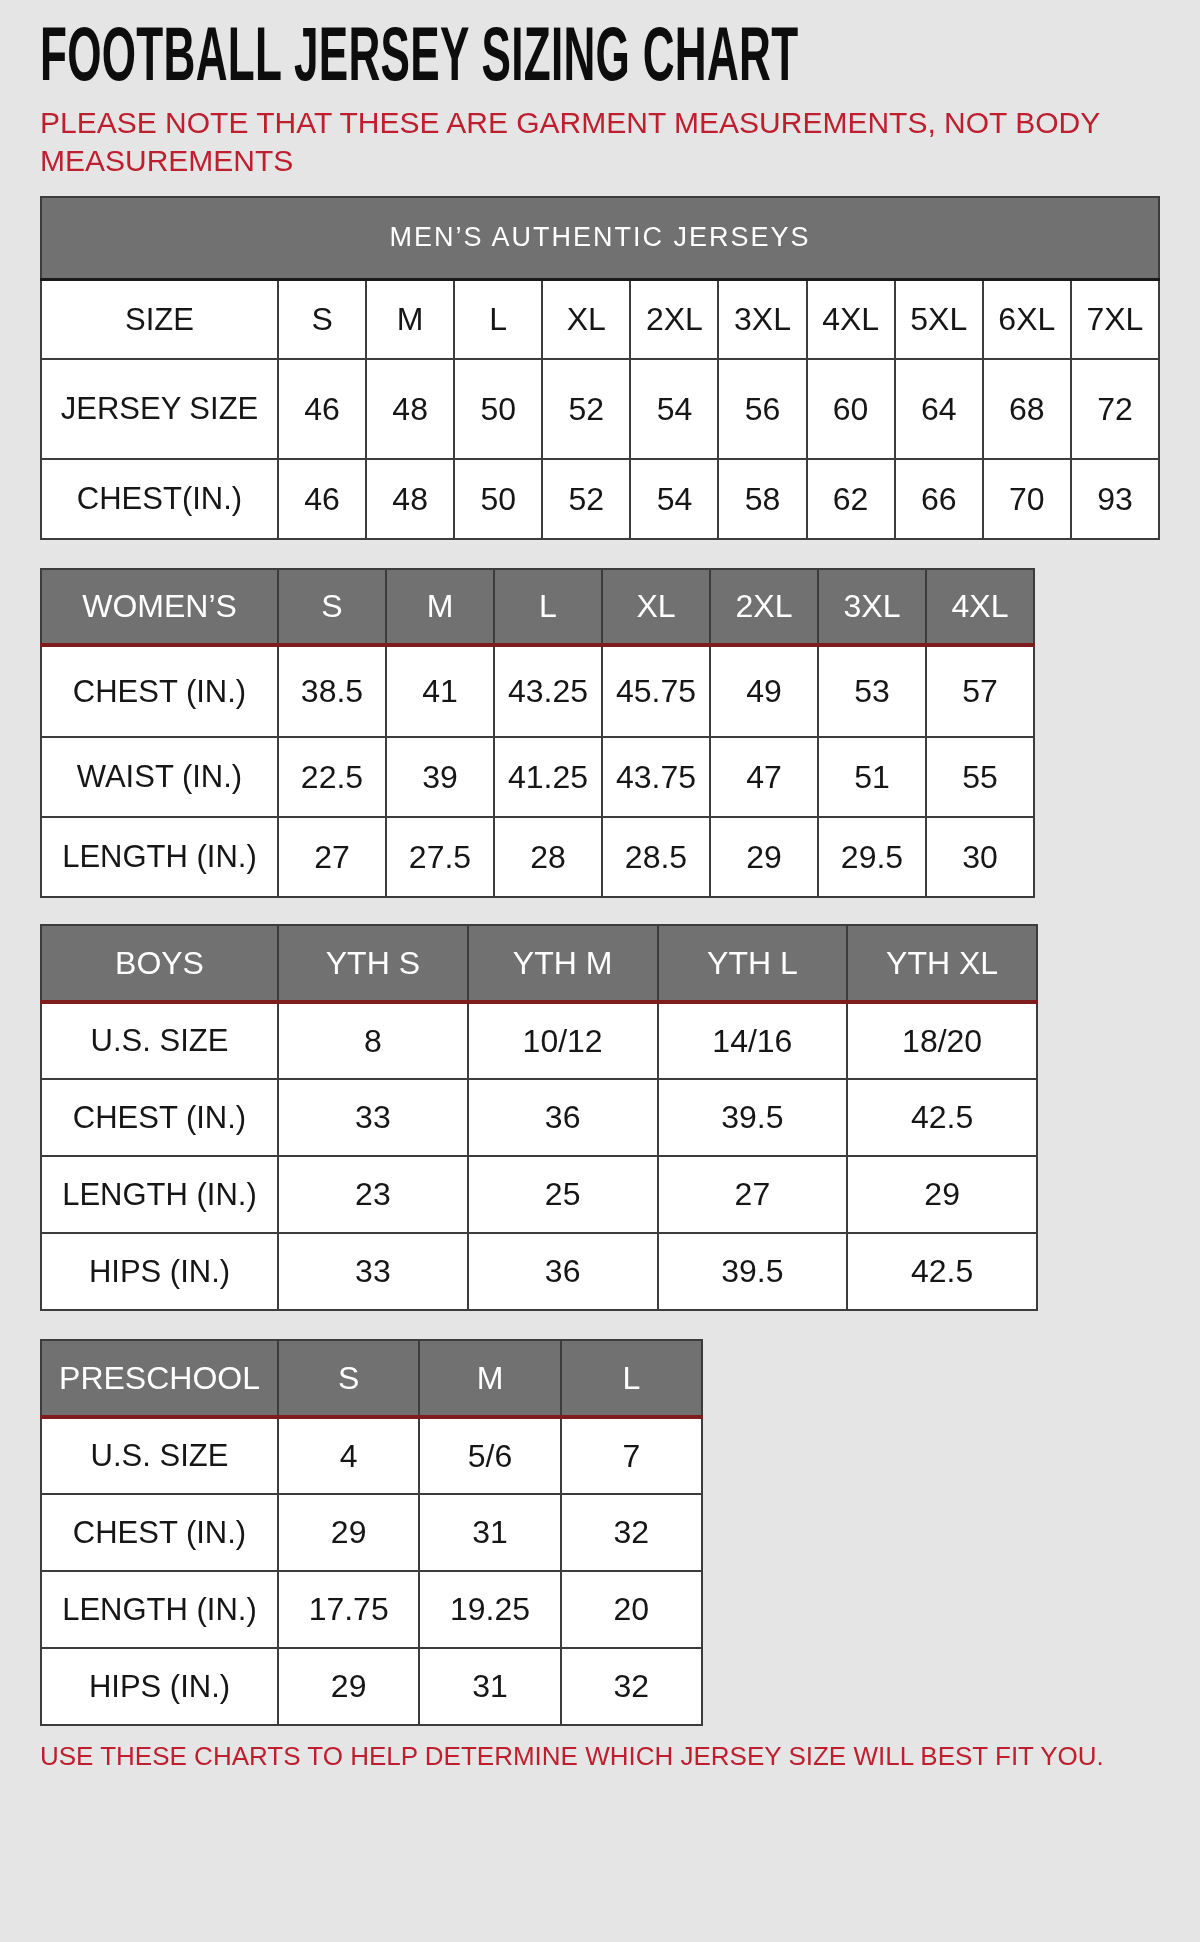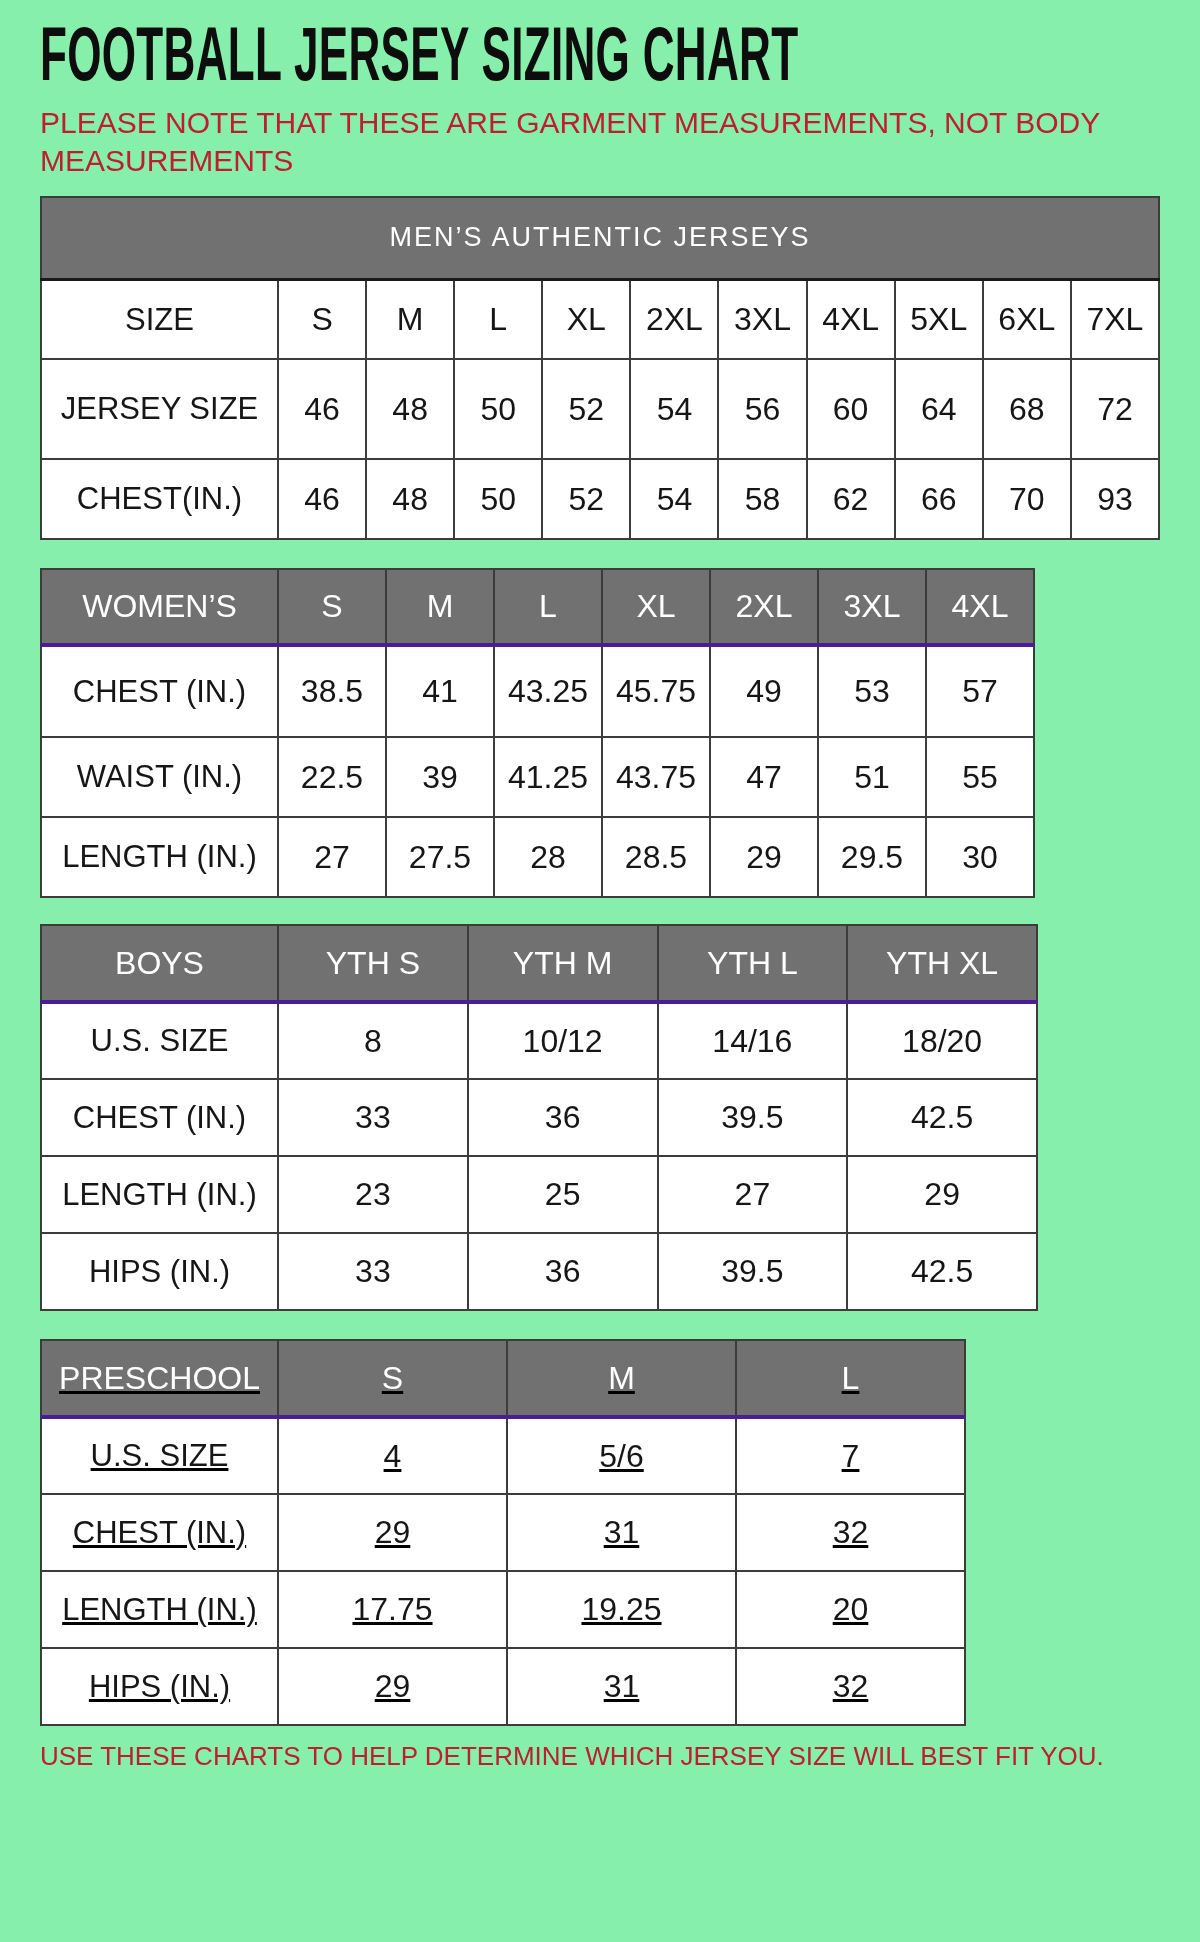--- a/index.html
+++ b/index.html
@@ -3,21 +3,21 @@
 <meta charset="utf-8">
 <style>
   html, body { margin: 0; padding: 0; }
   body { background: #ffffff; }
   .page {
     position: relative;
     width: 1200px;
     height: 1942px;
     box-sizing: border-box;
     padding: 18px 40px 0 40px;
-    background: #86efac;
+    background: #e5e5e5;
     overflow: hidden;
     font-family: "Liberation Sans", "DejaVu Sans", sans-serif;
   }
   .title {
     margin: 0;
     line-height: 0.95;
     height: 74px;
   }
   .title-inner {
     display: inline-block;
@@ -60,29 +60,29 @@
   .tbl th {
     background: #717171;
     color: #ffffff;
   }
   .tbl tr.title-row th {
     font-size: 27px;
     letter-spacing: 2px;
     border-bottom: 3px solid #1a1a1a;
   }
   .tbl tr.hdr-row th {
-    border-bottom: 4px solid #4c1d95;
+    border-bottom: 4px solid #7f1d1d;
   }
   .tbl td.row-label { font-size: 31px; line-height: 1.15; }
   col.c0 { width: 237px; }
 
   .tbl-mens      { width: 1120px; margin-top: 16px; }
   .tbl-womens    { width: 995px;  margin-top: 28px; }
   .tbl-boys      { width: 998px;  margin-top: 26px; }
-  .tbl-preschool { width: 926px;  margin-top: 28px; text-decoration: underline; }
+  .tbl-preschool { width: 663px;  margin-top: 28px; }
 
   .tbl-mens tr { height: 80px; }
   .tbl-mens tr:nth-child(1) { height: 82px; }
   .tbl-mens tr:nth-child(3) { height: 100px; }
   .tbl-womens tr { height: 80px; }
   .tbl-womens tr:nth-child(1) { height: 76px; }
   .tbl-womens tr:nth-child(2) { height: 92px; }
   .tbl-boys tr { height: 77px; }
   .tbl-preschool tr { height: 77px; }
 </style>

